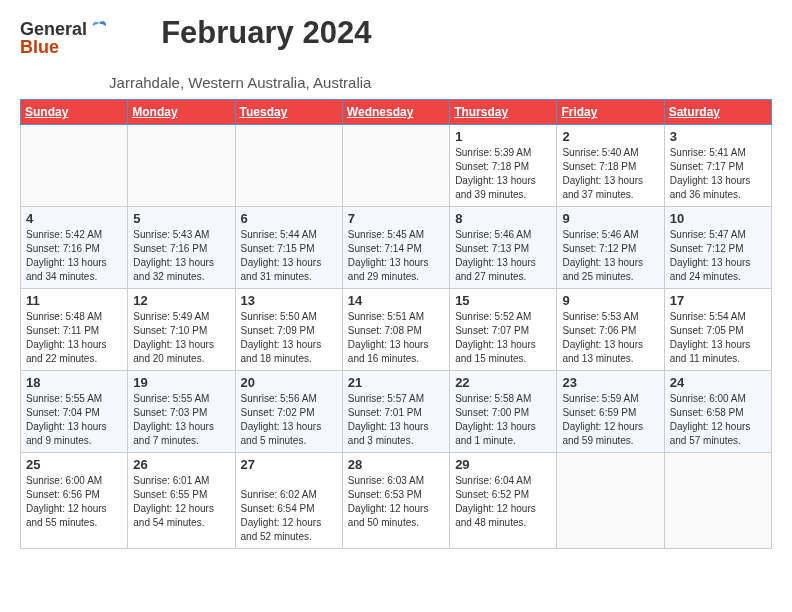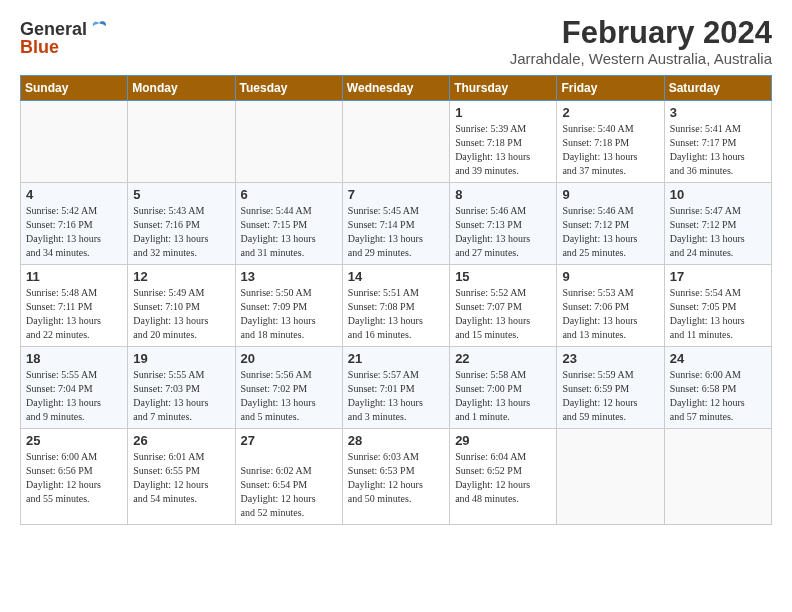--- a/index.html
+++ b/index.html
@@ -6,21 +6,20 @@
     body {
       font-family: Arial, sans-serif;
       background: #fff;
       width: 792px;
       min-height: 612px;
       padding: 16px 20px;
     }
     .header {
       display: flex;
       align-items: flex-start;
-      justify-content: space-between;
       margin-bottom: 8px;
     }
     .logo {
       display: flex;
       align-items: center;
       margin-top: 4px;
     }
     .logo-text-general {
       font-size: 18px;
       font-weight: bold;
@@ -45,34 +44,36 @@
     .month-title {
       font-size: 31px;
       font-weight: bold;
       color: #333;
       line-height: 1.1;
     }
     .location-title {
       font-size: 15px;
       color: #555;
       font-weight: normal;
+      margin-top: 24px;
     }
     table {
       width: 100%;
       border-collapse: collapse;
       table-layout: fixed;
     }
     th {
-      background-color: #a16207;
+      background-color: #ef4444;
       color: #fff;
       font-size: 12px;
       font-weight: bold;
       padding: 5px 4px;
       text-align: left;
       border: 1px solid #5590cc;
+      text-decoration: underline;
     }
     td {
       border: 1px solid #ccc;
       vertical-align: top;
       padding: 4px 5px;
       font-size: 10.5px;
       color: #333;
       height: 80px;
       background: #fff;
     }
@@ -82,21 +83,20 @@
     .day-number {
       font-size: 13px;
       font-weight: bold;
       color: #333;
       margin-bottom: 2px;
     }
     .day-info {
       font-size: 10px;
       color: #333;
       line-height: 1.4;
-      font-family: Liberation Serif, serif;
     }
     tr:nth-child(even) td:not(.empty) {
       background: #f5f8fc;
     }
   </style>
 </head>
 <body>
 
 <div class="header">
   <div class="logo">

